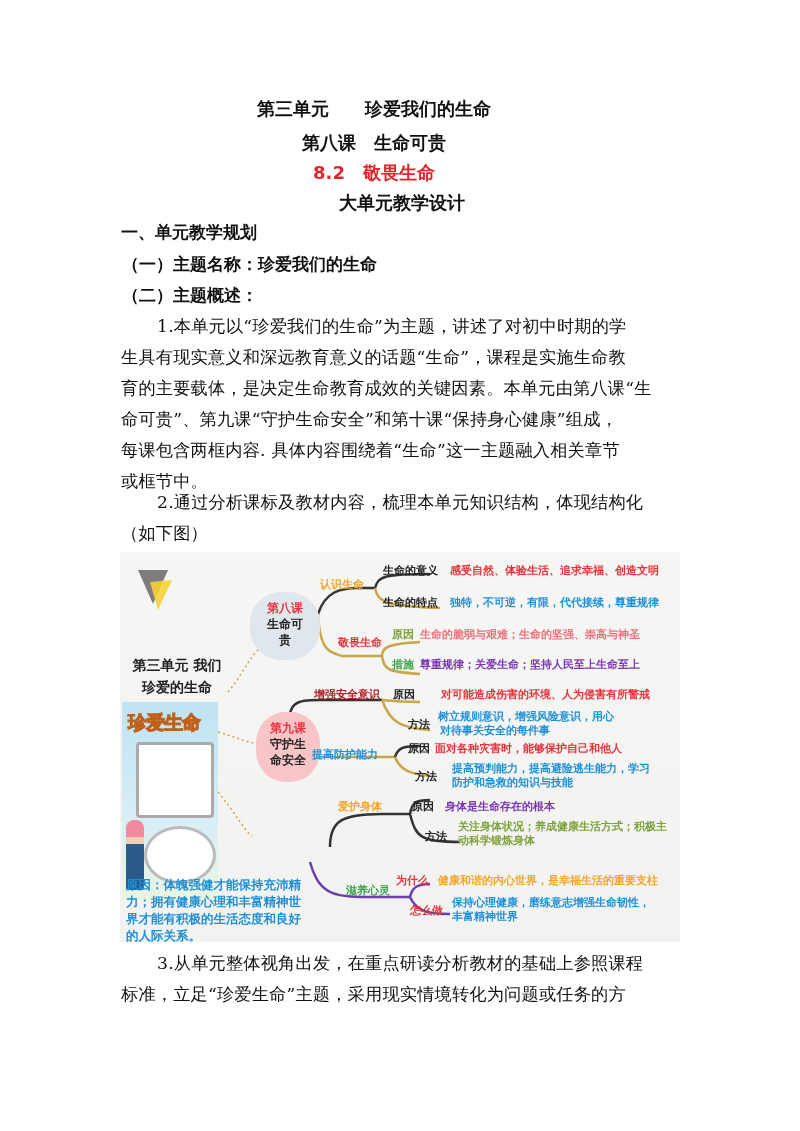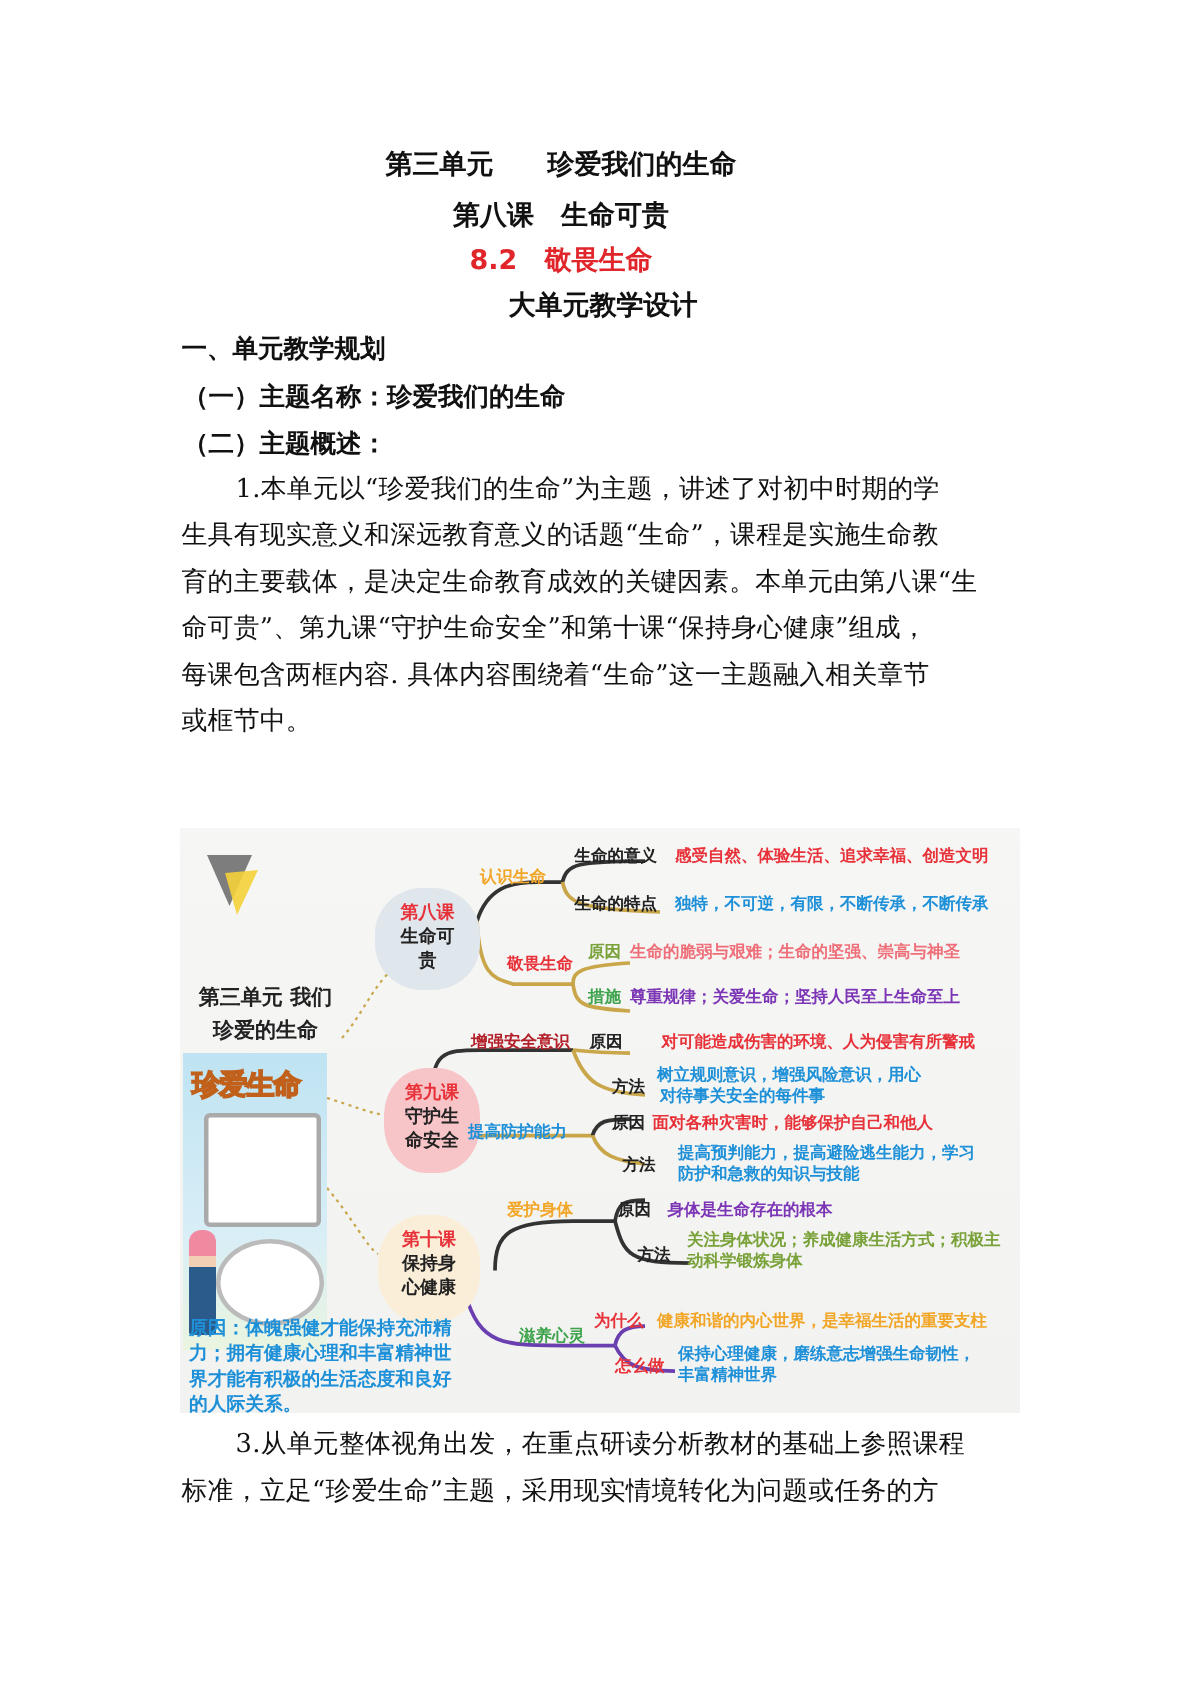--- a/index.html
+++ b/index.html
@@ -65,20 +65,24 @@
 
   <div class="para p1">
     <span class="ln ind">1.本单元以“珍爱我们的生命”为主题，讲述了对初中时期的学</span>
     <span class="ln">生具有现实意义和深远教育意义的话题“生命”，课程是实施生命教</span>
     <span class="ln">育的主要载体，是决定生命教育成效的关键因素。本单元由第八课“生</span>
     <span class="ln">命可贵”、第九课“守护生命安全”和第十课“保持身心健康”组成，</span>
     <span class="ln">每课包含两框内容. 具体内容围绕着“生命”这一主题融入相关章节</span>
     <span class="ln">或框节中。</span>
   </div>
 
+  <div class="para p2">
+    <span class="ln ind">2.通过分析课标及教材内容，梳理本单元知识结构，体现结构化</span>
+    <span class="ln">（如下图）</span>
+  </div>
 
   <div class="mm">
     <svg class="lines" width="560" height="390">
 
       <polygon points="18,18 48,18 33,52" fill="#7d7d7d"></polygon>
       <polygon points="30,30 52,28 38,58" fill="#f4d23a" opacity="0.9"></polygon>
 
       <path d="M108,140 C125,120 130,100 150,88" stroke="#c9a64a" stroke-width="1.5" fill="none" stroke-dasharray="2,3"></path>
       <path d="M98,180 C115,185 125,190 140,192" stroke="#c9a64a" stroke-width="1.5" fill="none" stroke-dasharray="2,3"></path>
       <path d="M98,240 C115,260 125,280 132,284" stroke="#c9a64a" stroke-width="1.5" fill="none" stroke-dasharray="2,3"></path>
@@ -120,32 +124,27 @@
     <div class="cloud" style="left:130px;top:40px;width:70px;height:60px;background:#dfe6ec;">
       <span class="red">第八课</span>
       <span class="blk">生命可</span>
       <span class="blk">贵</span>
     </div>
     <div class="cloud" style="left:136px;top:160px;width:64px;height:62px;background:#f7c4c8;">
       <span class="red">第九课</span>
       <span class="blk">守护生</span>
       <span class="blk">命安全</span>
     </div>
-    <div class="cloud" style="left:132px;top:258px;width:68px;height:64px;background:#fbeed8;">
-      <span class="red">第十课</span>
-      <span class="blk">保持身</span>
-      <span class="blk">心健康</span>
-    </div>
 
     <div class="lbl" style="left:200px;top:26px;color:#f2a627;">认识生命</div>
     <div class="lbl" style="left:218px;top:84px;color:#e8323a;">敬畏生命</div>
     <div class="lbl" style="left:263px;top:12px;color:#222;">生命的意义</div>
     <div class="lbl" style="left:330px;top:12px;color:#e8323a;">感受自然、体验生活、追求幸福、创造文明</div>
     <div class="lbl" style="left:263px;top:44px;color:#222;">生命的特点</div>
-    <div class="lbl" style="left:330px;top:44px;color:#1e90d8;">独特，不可逆，有限，不断传承，不断传承</div>
+    <div class="lbl" style="left:330px;top:44px;color:#1e90d8;">独特，不可逆，有限，代代接续，尊重规律</div>
     <div class="lbl" style="left:272px;top:76px;color:#7aa23a;">原因</div>
     <div class="lbl" style="left:300px;top:76px;color:#ef6f79;">生命的脆弱与艰难；生命的坚强、崇高与神圣</div>
     <div class="lbl" style="left:272px;top:106px;color:#3fa34d;">措施</div>
     <div class="lbl" style="left:300px;top:106px;color:#7b35b5;">尊重规律；关爱生命；坚持人民至上生命至上</div>
 
     <div class="lbl" style="left:194px;top:136px;color:#b3202a;">增强安全意识</div>
     <div class="lbl" style="left:192px;top:196px;color:#1e90d8;">提高防护能力</div>
     <div class="lbl" style="left:273px;top:136px;color:#222;">原因</div>
     <div class="lbl" style="left:302px;top:136px;color:#e8323a;margin-left:19px;">对可能造成伤害的环境、人为侵害有所警戒</div>
     <div class="lbl" style="left:288px;top:166px;color:#222;">方法</div>

